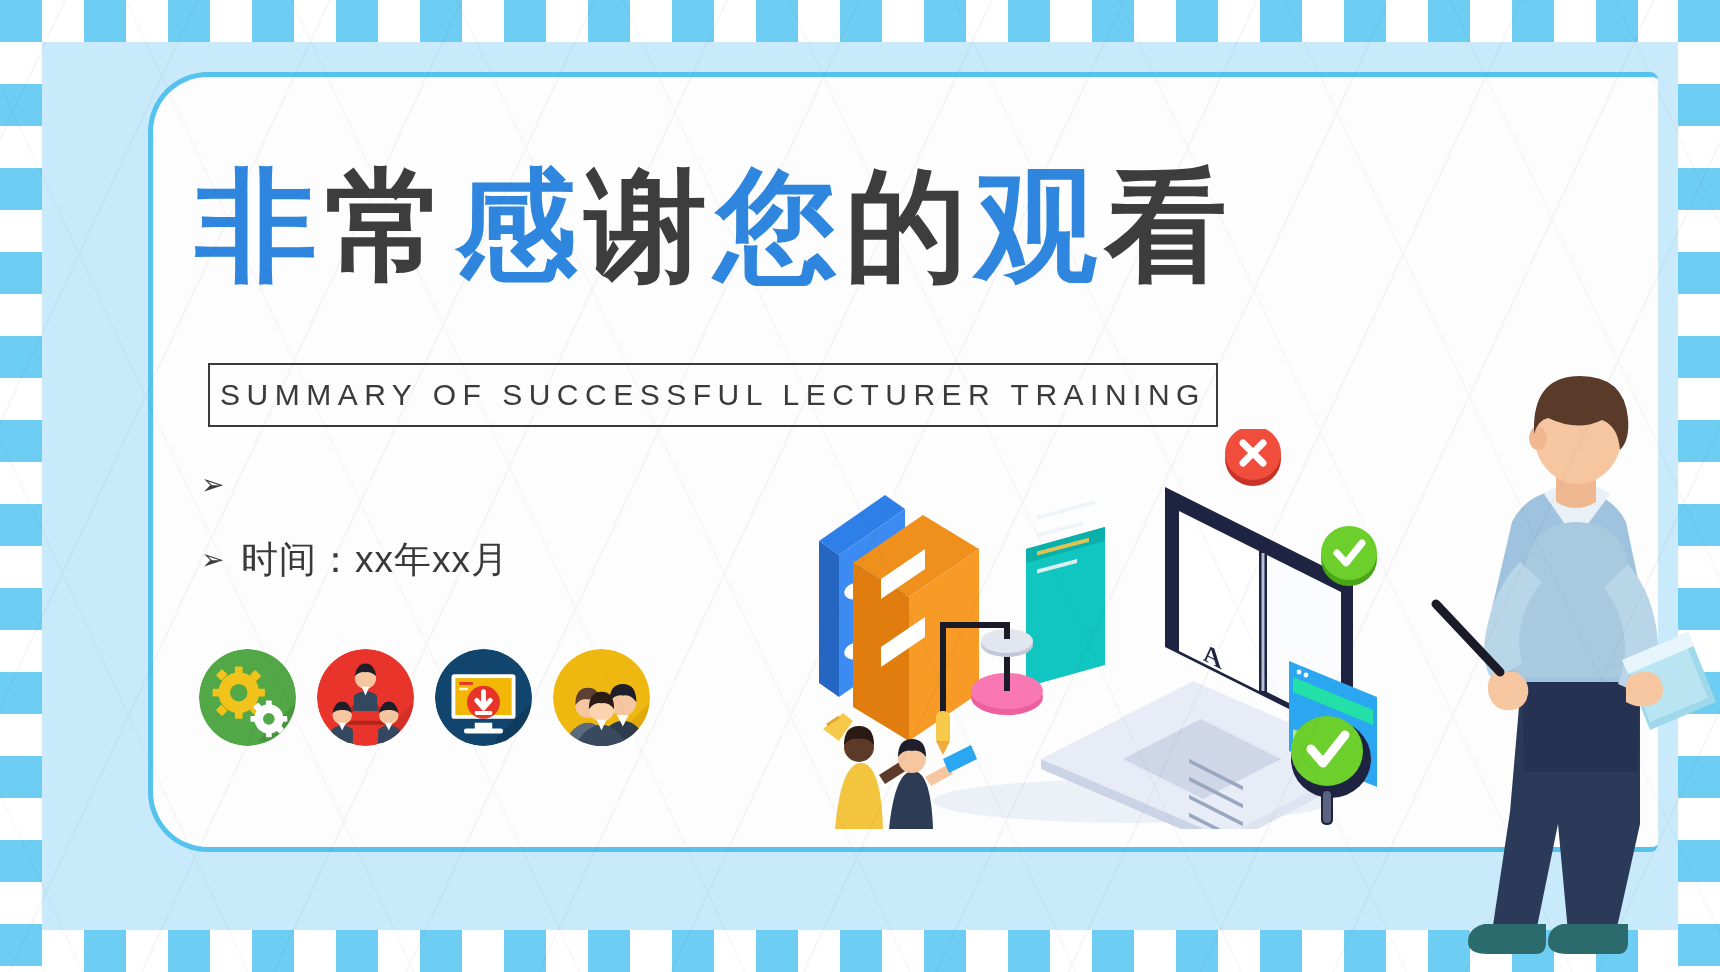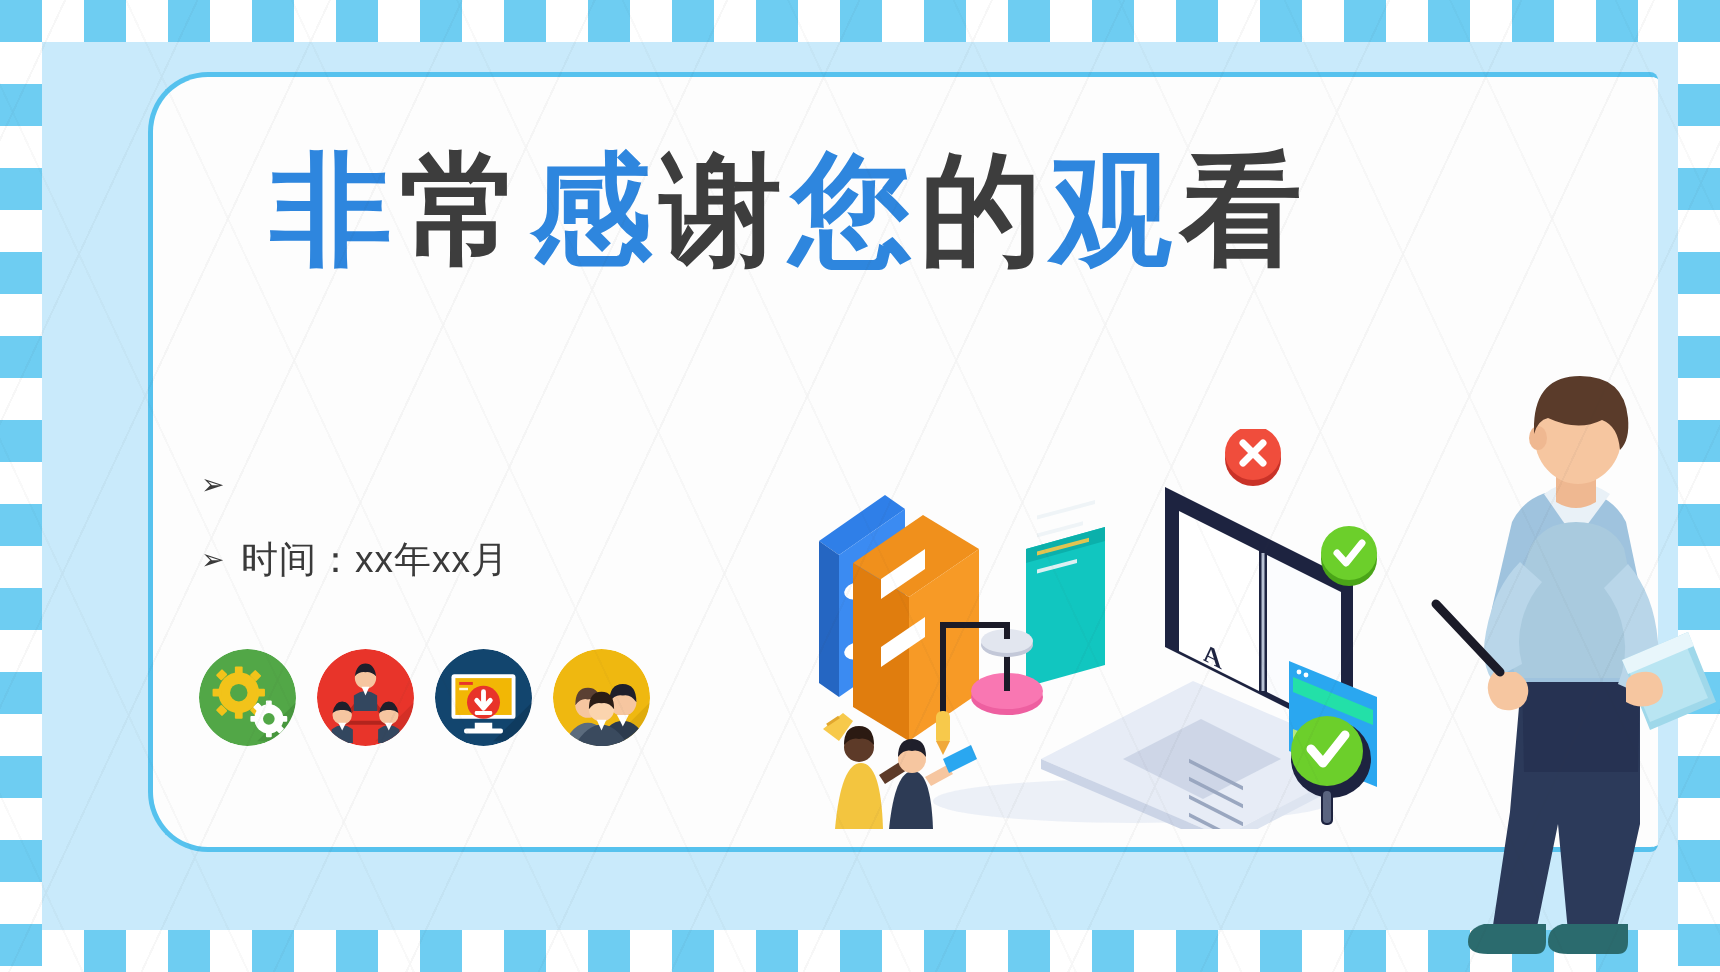--- a/index.html
+++ b/index.html
@@ -70,23 +70,22 @@
     opacity:.045;
     background-image:
       repeating-linear-gradient(115deg, transparent 0 58px, rgba(60,60,60,.9) 58px 60px, transparent 60px 120px),
       repeating-linear-gradient(65deg, transparent 0 74px, rgba(60,60,60,.6) 74px 76px, transparent 76px 150px);
     z-index:7;
   }
 
   
   .headline {
     position:absolute;
-    left:42px; top:68px;
+    left:42px; top:84px;
     width:1190px;
-    text-align:center;
     font-size:122px;
     line-height:1.08;
     letter-spacing:8px;
     font-weight:700;
     white-space:nowrap;
     z-index:4;
     font-family:Liberation Serif, serif;
   }
   .headline .ch { display:inline-block; }
   .ch.blue { color:#2e86de; }
@@ -168,20 +167,23 @@
   <div class="stripe-band stripe-right"></div>
 
   <div class="blue-panel"></div>
 
   <div class="card">
 
     <div class="headline">
       <span class="ch blue">非</span><span class="ch dark">常</span><span class="ch blue">感</span><span class="ch dark">谢</span><span class="ch blue">您</span><span class="ch dark">的</span><span class="ch blue">观</span><span class="ch dark">看</span>
     </div>
 
+    <div class="subtitle-box">
+      <span class="subtitle-text">SUMMARY OF SUCCESSFUL LECTURER TRAINING</span>
+    </div>
 
     <div class="bullets">
       <div class="bullet-row">
         <span class="bullet-arrow">➢</span>
       </div>
       <div class="bullet-row">
         <span class="bullet-arrow">➢</span>
         <span class="bullet-text">时间：xx年xx月</span>
       </div>
     </div>

